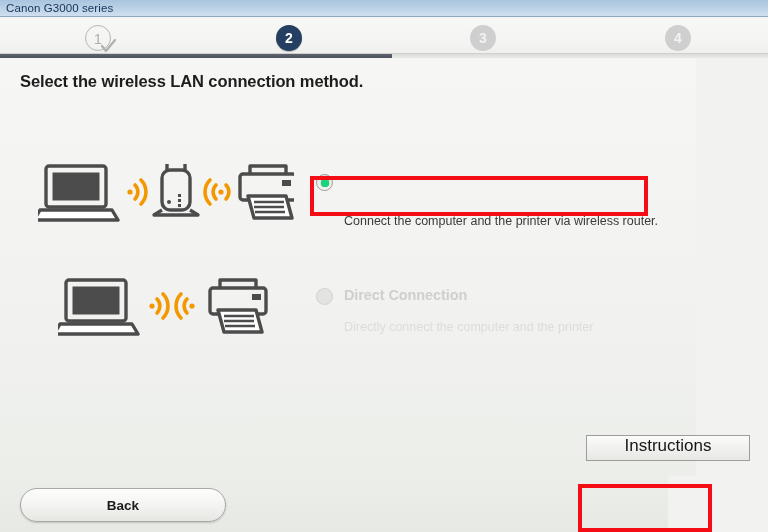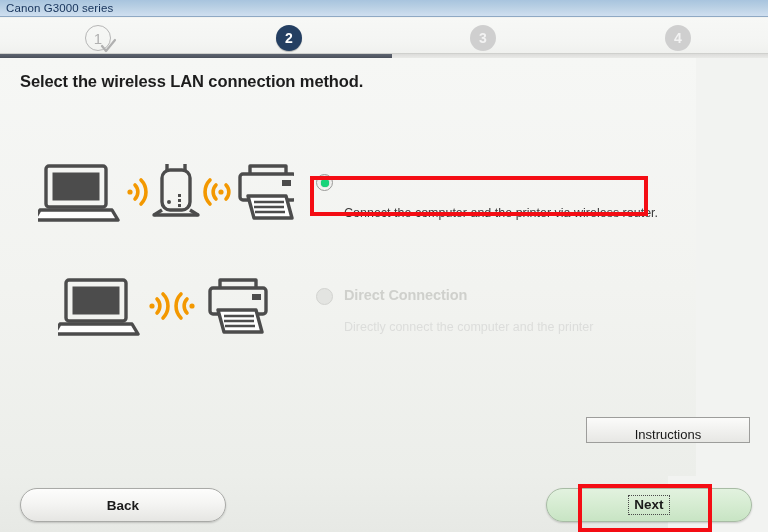--- a/index.html
+++ b/index.html
@@ -180,30 +180,30 @@
     left: 20px;
     width: 730px;
     font-size: 12.6px;
     color: #2f2f2f;
     line-height: 1.45;
   }
 
   
   #instructions-button {
     position: absolute;
-    top: 359px;
+    top: 377px;
     left: 586px;
     width: 164px;
     height: 26px;
     background: linear-gradient(to bottom, #fbfbfa 0%, #f1f1ef 50%, #e7e7e4 100%);
     border: 1px solid #9d9d9b;
     display: flex;
-    align-items: flex-end;
+    align-items: flex-start;
     justify-content: center;
-    font-size: 13px;
+    font-size: 17px;
     color: #171717;
   }
 
   
   #footer {
     position: absolute;
     top: 476px; left: 0;
     width: 668px; height: 56px;
     background: linear-gradient(to bottom, #eceeea 0%, #e7e9e5 100%);
   }
@@ -316,21 +316,21 @@
           <rect x="244" y="18" width="9" height="6" fill="#4c4c4c" stroke="none"></rect>
           <path d="M210 34 L248 34 L254 56 L216 56 Z" fill="#fff"></path>
           <path d="M216 40 L246 40 M216 45 L246 45 M217 50 L247 50" stroke-width="2.4"></path>
         </g>
       </svg>
     </div>
 
     <div class="radio" style="left:316px; top:12px;">
       <span class="dot"></span>
     </div>
-    <div class="opt-sub" style="left:344px; top:44px;text-align:right;">Connect the computer and the printer via wireless router.</div>
+    <div class="opt-sub" style="left:344px; top:52px;text-align:right;">Connect the computer and the printer via wireless router.</div>
   </div>
 
   <div class="option-row disabled" id="option-2">
 
     <div class="illus" id="illus-2">
       <svg viewBox="0 0 212 62" width="212" height="62">
         <g stroke="#4c4c4c" fill="none" stroke-width="3.4" stroke-linejoin="round">
           <rect x="8" y="4" width="60" height="41" rx="3"></rect>
           <rect x="14.5" y="10.5" width="47" height="28" fill="#4c4c4c" stroke="none"></rect>
           <path d="M2 48 L74 48 L80 58 L-4 58 Z" fill="#fff" stroke="#4c4c4c" stroke-width="3.4"></path>
@@ -363,21 +363,16 @@
 
   <div id="instructions-button">
     <span>Instructions</span>
   </div>
 </div>
 
 <div id="footer">
   <div class="pill" id="back-button">
     <span>Back</span>
   </div>
-  <div class="pill" id="next-button">
-    <span id="next-label-wrap">
-      <span>Next</span>
-    </span>
-  </div>
 </div>
 
 <div class="red-box" id="redbox-option" style="border-color: rgb(244, 13, 20);"></div>
 <div class="red-box" id="redbox-next" style="border-color: rgb(244, 13, 20);"></div>
 
 </body></html>

